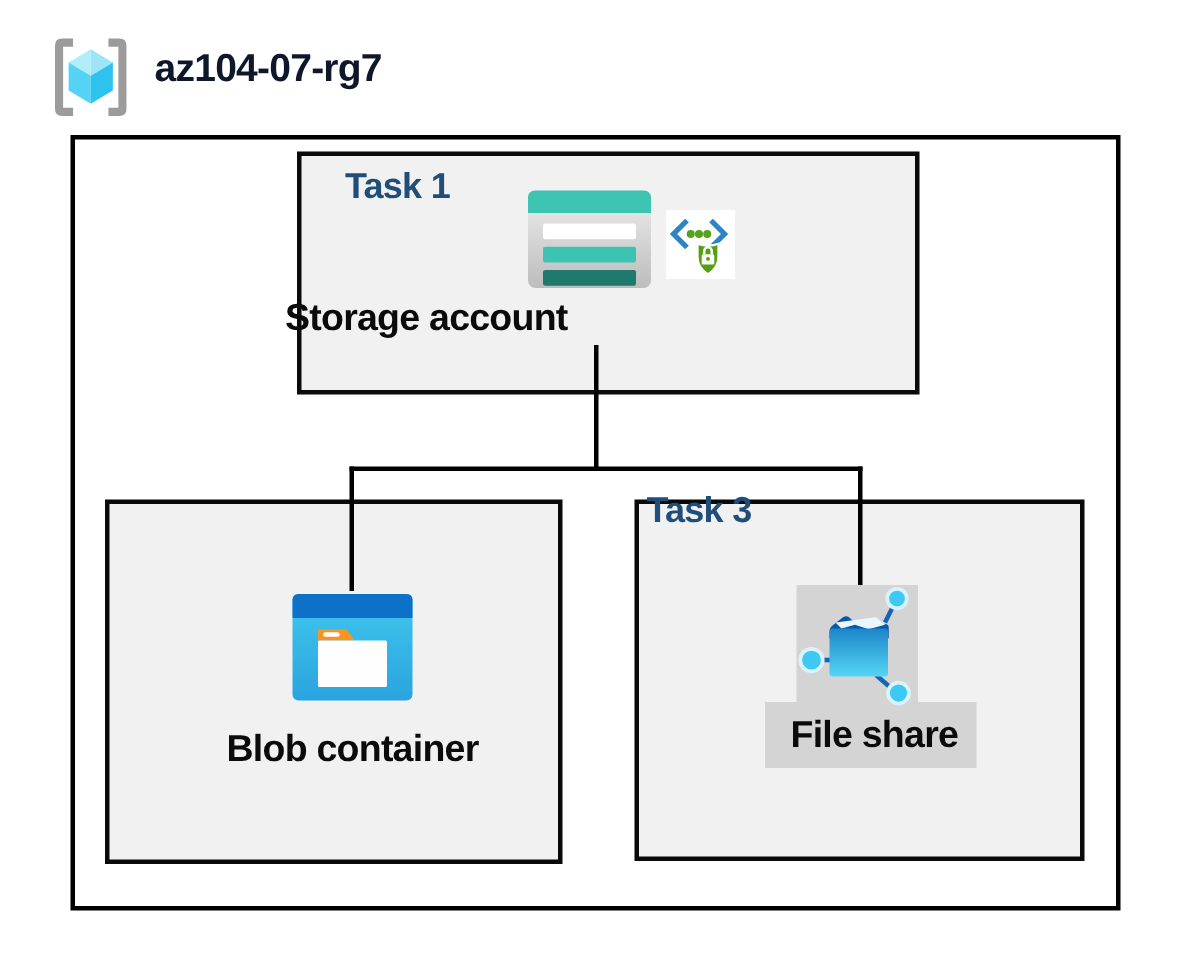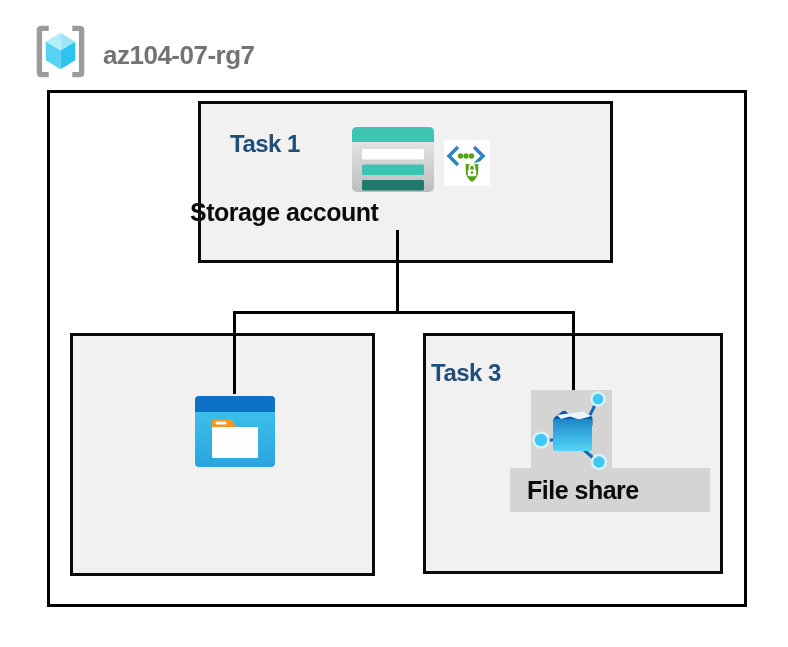--- a/index.html
+++ b/index.html
@@ -4,55 +4,55 @@
 <style>
   html,body { margin:0; padding:0; background:#ffffff; }
   #page {
     position:relative; width:788px; height:647px; background:#ffffff;
     font-family:"Liberation Sans", sans-serif; overflow:hidden;
   }
   .abs { position:absolute; }
 
   
   #rg-title {
-    left:103px; top:42px; font-size:26px; font-weight:700; color:#737373;
+    left:103px; top:32px; font-size:26px; font-weight:700; color:#0f172a;
     letter-spacing:-0.5px; line-height:26px;
   }
 
   
   #rg-box {
     left:47px; top:90px; width:700px; height:517px;
     border:3px solid #000; background:#ffffff; box-sizing:border-box; z-index:1;
   }
 
   .task-box {
     background:#f1f1f1; border:3px solid #0a0a0a; box-sizing:border-box; z-index:2;
   }
   #task1-box { left:198px; top:101px; width:415px; height:162px; }
   #task2-box { left:70px;  top:333px; width:305px; height:243px; }
   #task3-box { left:423px; top:333px; width:300px; height:241px; }
 
   .task-label {
     font-size:24px; font-weight:700; color:#1F4E79; letter-spacing:-0.5px;
-    line-height:30px; z-index:4;margin-top:19px;
+    line-height:30px; z-index:4;
   }
   #task1-label { left:230px; top:110px; }
   #task2-label { left:92px;  top:336px; }
-  #task3-label { left:431px; top:339px;text-align:right; }
+  #task3-label { left:431px; top:326px;text-align:right; }
 
   .node-label {
     font-size:25px; font-weight:700; color:#0b0b0b; letter-spacing:-0.5px;
     line-height:30px; z-index:4;
   }
   #storage-label { left:190px; top:197px; width:415px; text-align:left; }
   #blob-label    { left:95px;  top:484px; width:280px; text-align:center; }
 
   
   #fileshare-iconbg { left:531px; top:390px; width:81px; height:80px; background:#d4d4d4; z-index:3; }
-  #fileshare-labelbg{ left:510px; top:468px; width:200px; height:44px; background:#d4d4d4; z-index:3; }
+  #fileshare-labelbg{ left:510px; top:468px; width:141px; height:44px; background:#d4d4d4; z-index:3; }
   #fileshare-label  { padding:7px 0 0 17px; font-size:25px; font-weight:700; color:#0b0b0b;
                       letter-spacing:-0.5px; line-height:30px; }
 
   
   .conn { background:#000; z-index:3; }
   #conn-v1 { left:396px; top:230px; width:3px;  height:83px; }
   #conn-h1 { left:233px; top:311px; width:342px; height:3px; }
   #conn-v2 { left:233px; top:311px; width:3px;  height:83px; }
   #conn-v3 { left:572px; top:311px; width:3px;  height:79px; }
 
@@ -128,20 +128,21 @@
         <stop offset="0" stop-color="#41C7ED"></stop>
           <stop offset="1" stop-color="#2AA4DF"></stop>
       </linearGradient>
     </defs>
     <rect x="0" y="0" width="80" height="71" rx="4" fill="url(#gradBlob)"></rect>
     <path d="M4 0 H76 Q80 0 80 4 V16 H0 V4 Q0 0 4 0 Z" fill="#0E71C8"></path>
     <path d="M17 23.5 H36 L41.5 31 H17 Z" fill="#F79520"></path>
     <rect x="20.5" y="25.5" width="11" height="3" rx="1.5" fill="#ffffff"></rect>
     <rect x="17" y="31" width="46" height="31" rx="1" fill="#FEFEFE"></rect>
   </svg>
+  <div class="abs node-label" id="blob-label">Blob container</div>
 
   <div class="abs" id="fileshare-iconbg"></div>
   <svg id="fileshare-icon" class="icon-svg" viewBox="0 0 72 72">
     <defs>
       <linearGradient id="gradFolder" x1="0" y1="0" x2="0" y2="1">
         <stop offset="0" stop-color="#1B86C9"></stop>
           <stop offset="1" stop-color="#55D5F5"></stop>
       </linearGradient>
     </defs>
     <path d="M64 7 L56 23" stroke="#1464B8" stroke-width="3" fill="none"></path>

